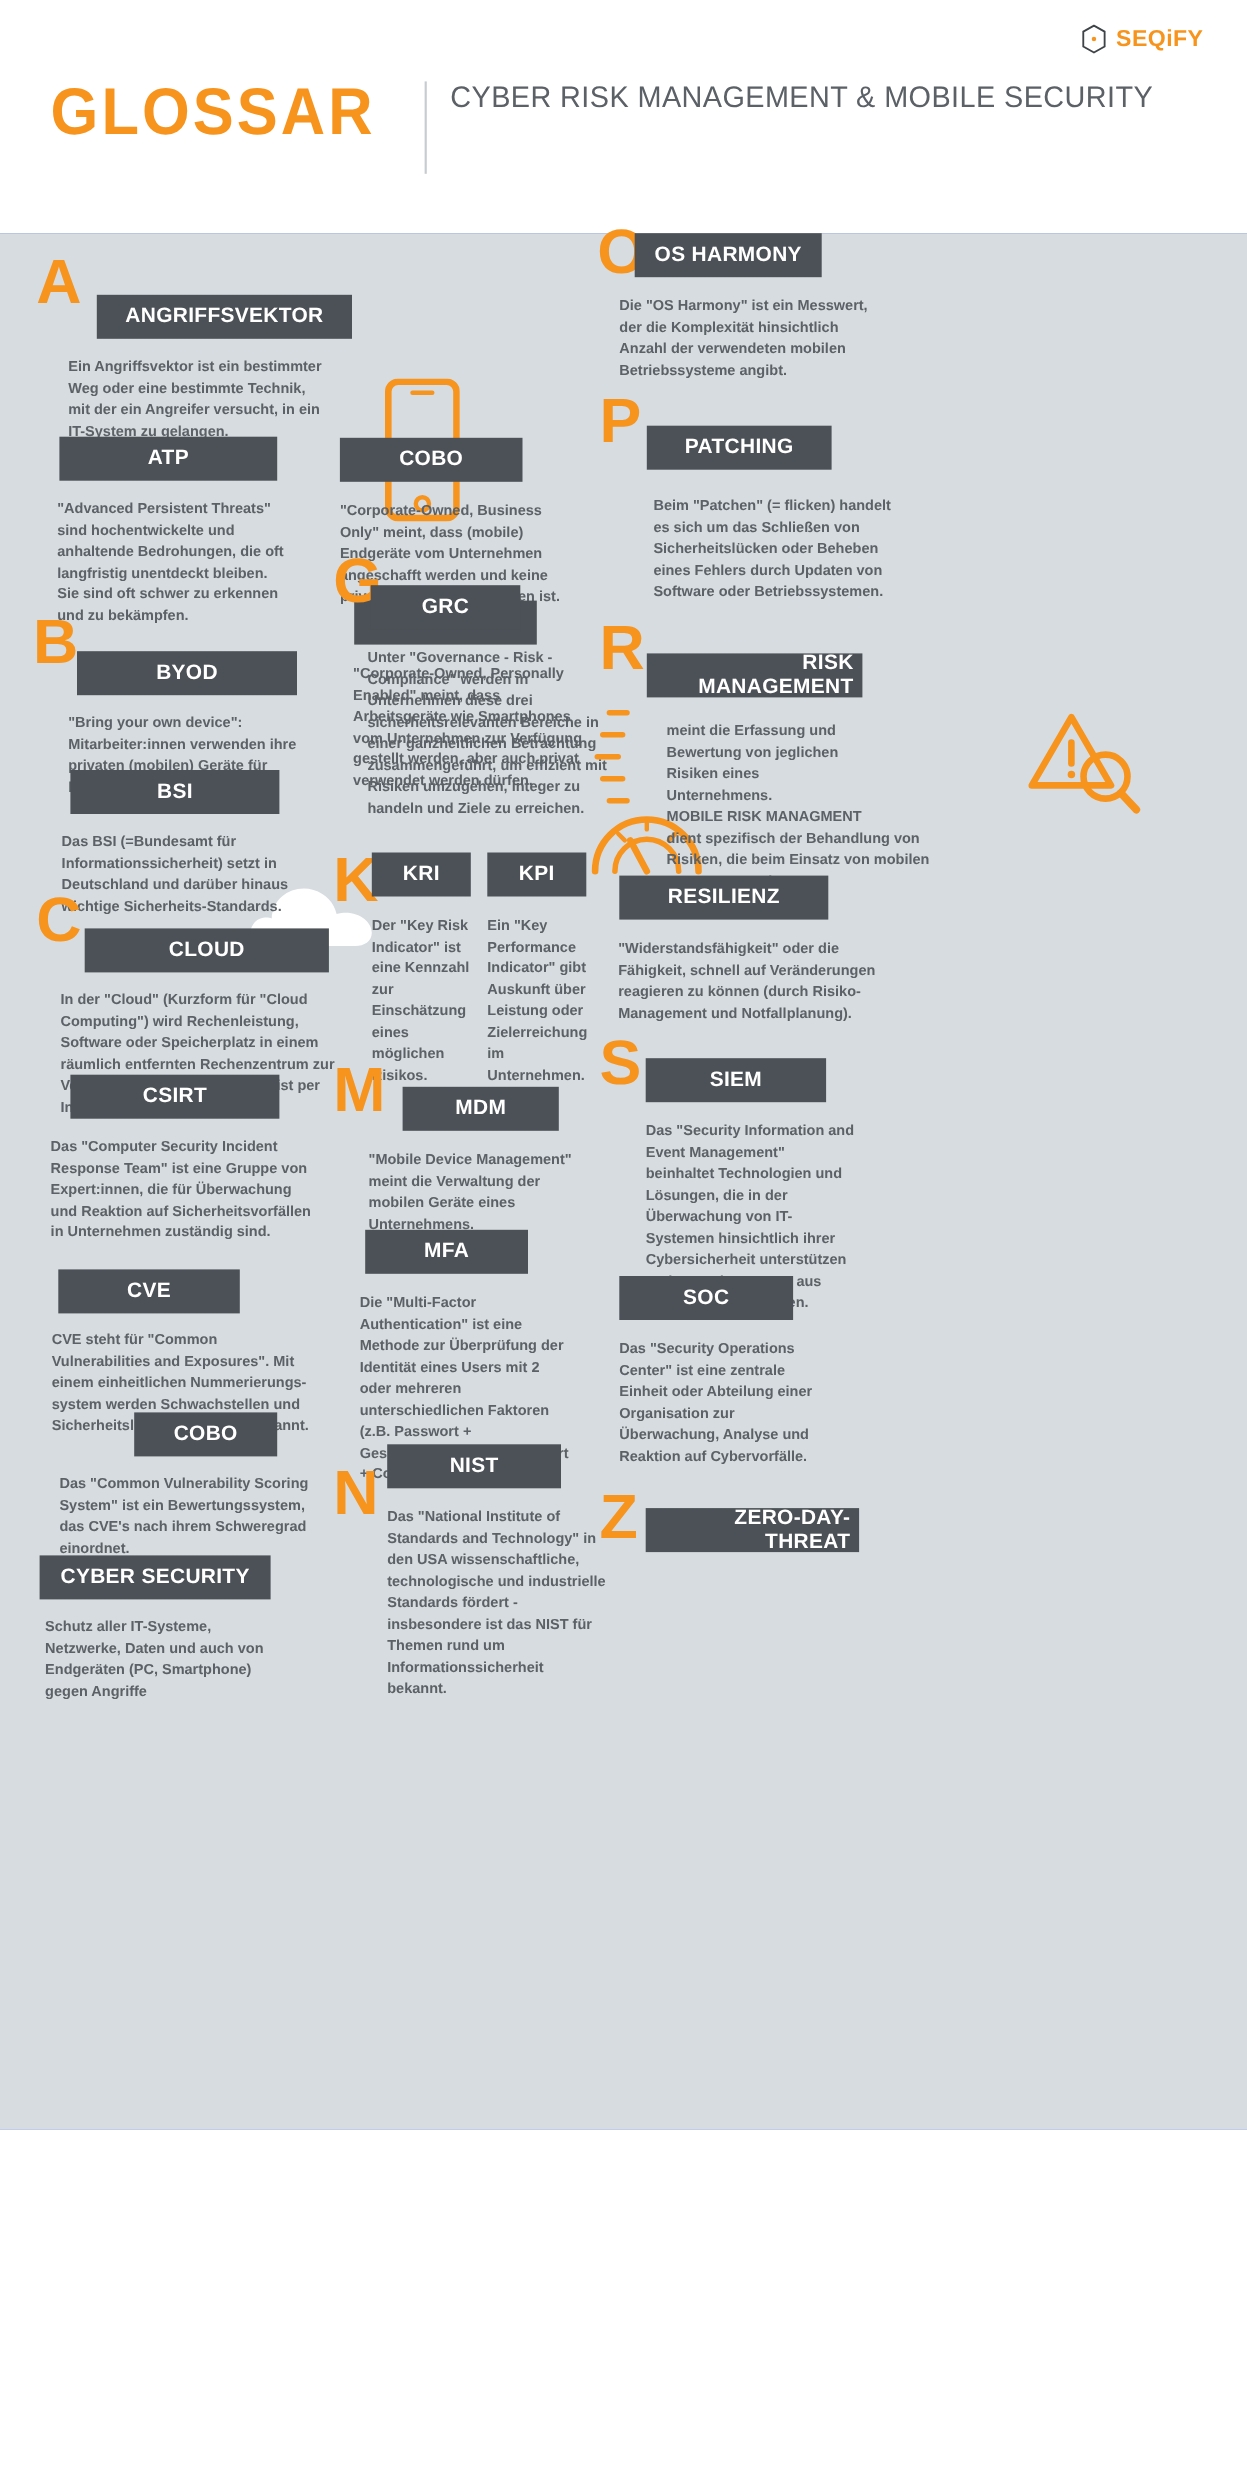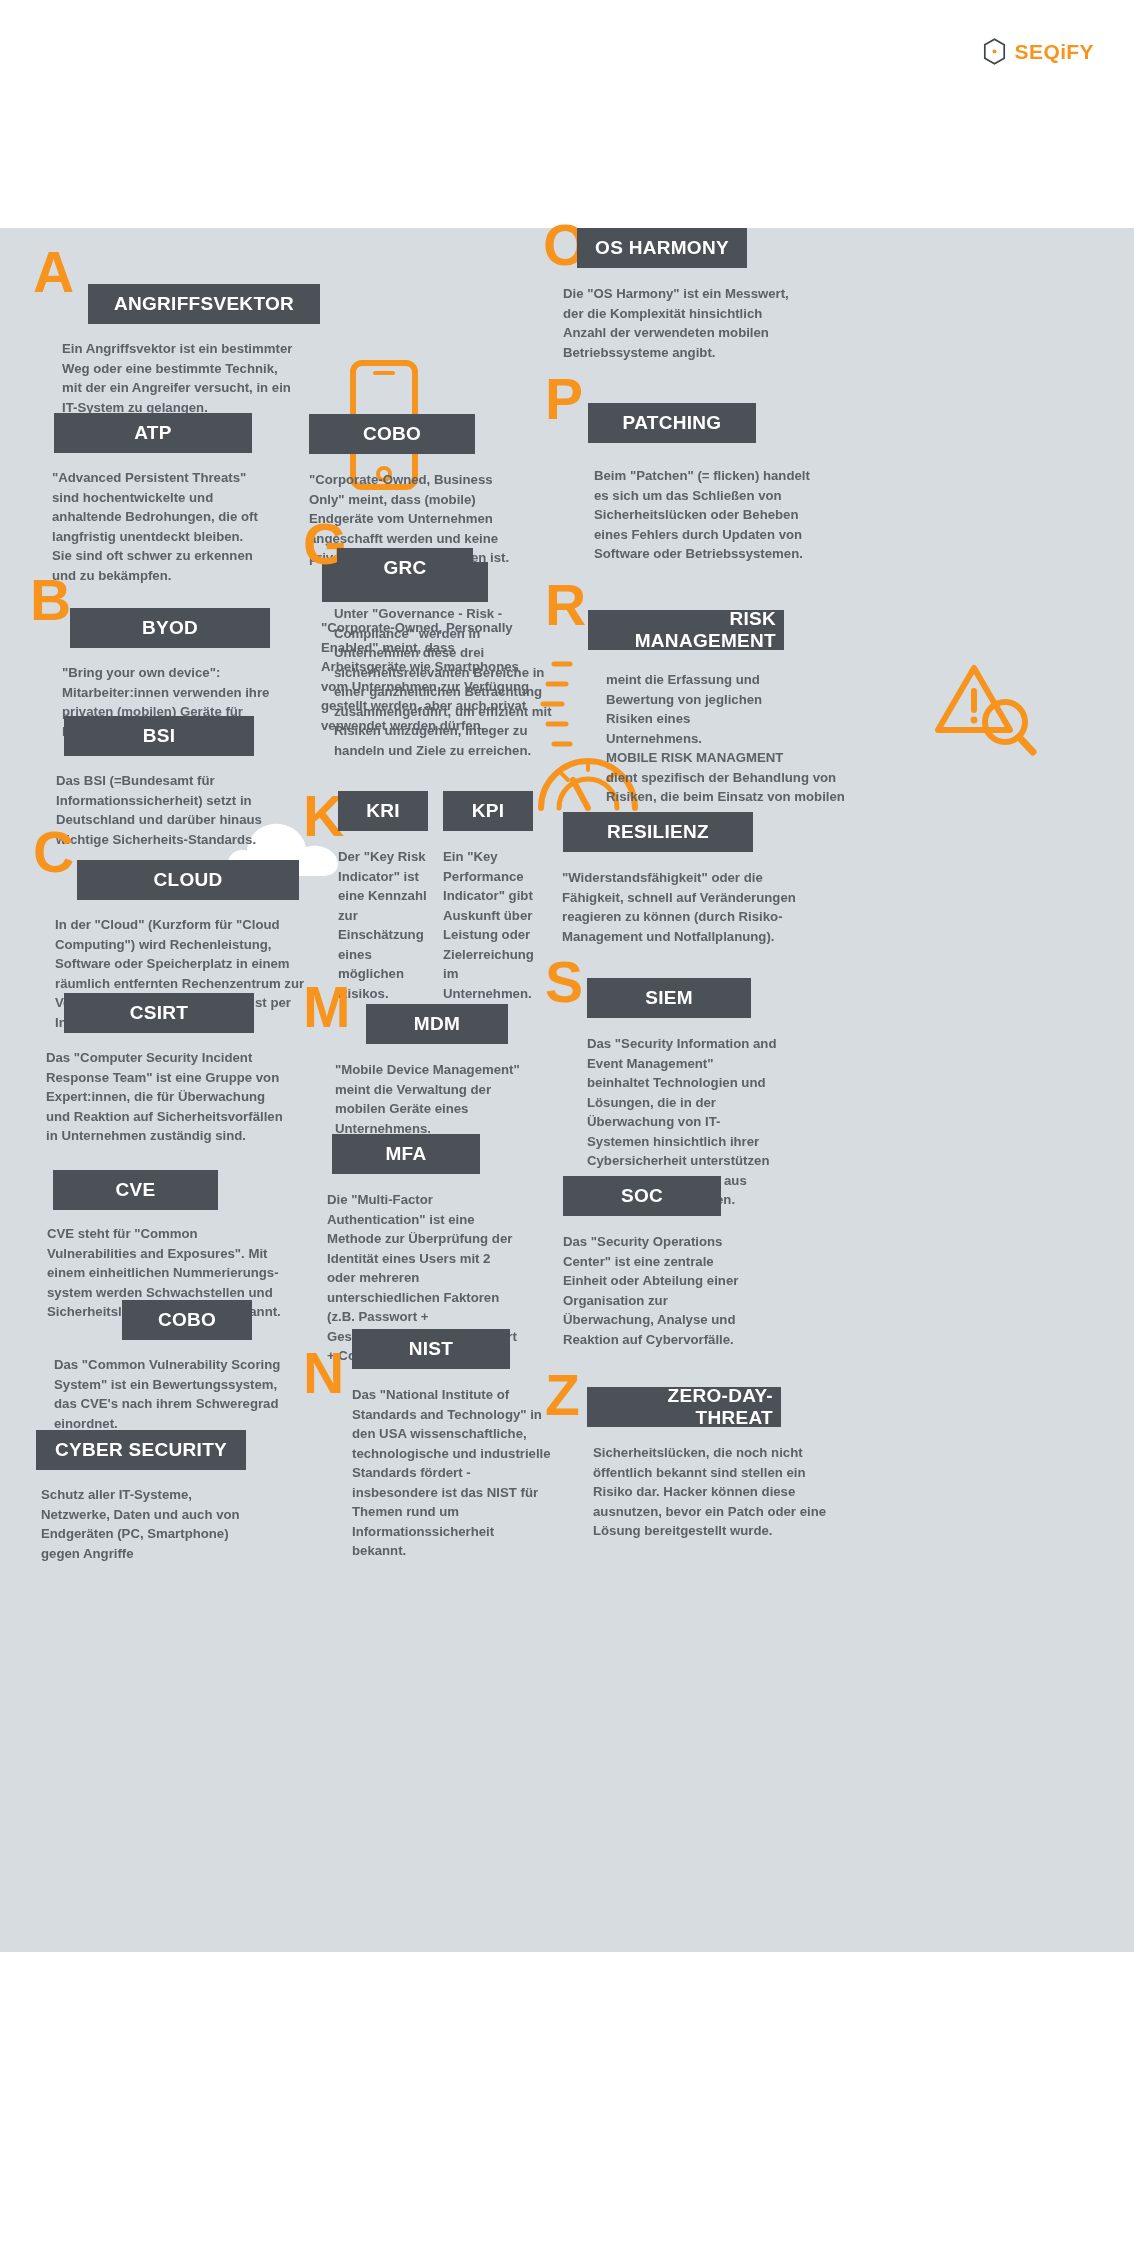--- a/index.html
+++ b/index.html
@@ -7,21 +7,20 @@
     width: 1134px;
     background: #ffffff;
     font-family: "Liberation Sans", sans-serif;
   }
   #page {
     position: relative;
     width: 1134px;
     height: 1936px;
     background: #1d4ed8;
     overflow: hidden;
-    margin-top: 16px;
   }
 
   
   #header {
     position: absolute;
     left: 0; top: 0;
     width: 1134px; height: 212px;
     background: #ffffff;
   }
   #logo {
@@ -132,20 +131,26 @@
         <svg viewBox="0 0 32 32" width="27" height="27">
           <path d="M16 1.5 L27.5 8 L27.5 24 L16 30.5 L4.5 24 L4.5 8 Z" fill="none" stroke="#3f4448" stroke-width="2"></path>
           <path d="M16 6.5 C19 9.5 19.2 12.5 16 16 C12.8 19.5 13 22.5 16 25.5
                    C13 22.5 12.8 19.5 16 16 C19.2 12.5 19 9.5 16 6.5 Z" fill="#F7941D"></path>
           <circle cx="16" cy="16" r="2.4" fill="#F7941D"></circle>
         </svg>
       </span>
       <span class="brand">SEQiFY</span>
     </div>
 
+    <div id="title-row">
+      <div id="glossar">GLOSSAR</div>
+      <div id="title-divider"></div>
+      <div id="subtitle">CYBER RISK MANAGEMENT &amp;
+MOBILE SECURITY</div>
+    </div>
   </div>
 
   <div id="panel">
 
     <svg class="art" style="left:350px; top:132px;" width="68" height="130" viewBox="0 0 68 130">
       <rect x="3" y="3" width="62" height="124" rx="9" ry="9" fill="none" stroke="#F7941D" stroke-width="6"></rect>
       <rect x="23" y="11" width="22" height="4" rx="2" fill="#F7941D"></rect>
       <circle cx="34" cy="114" r="6" fill="none" stroke="#F7941D" stroke-width="4"></circle>
     </svg>
 
@@ -434,21 +439,16 @@
 Einheit oder Abteilung einer
 Organisation zur
 Überwachung, Analyse und
 Reaktion auf Cybervorfälle.</div>
     </div>
 
     <span class="letter" style="left:545px; top:1139px;">Z</span>
 
     <div class="blk" style="left:587px; top:1159px; width:194px;">
       <div class="chip">ZERO-DAY-THREAT</div>
-      <div class="desc" style="margin-top:16px; margin-left:6px; width:252px;">Sicherheitslücken, die noch nicht
-öffentlich bekannt sind stellen ein
-Risiko dar. Hacker können diese
-ausnutzen, bevor ein Patch oder eine
-Lösung bereitgestellt wurde.</div>
     </div>
 
   </div>
 </div>
 
 </body></html>

